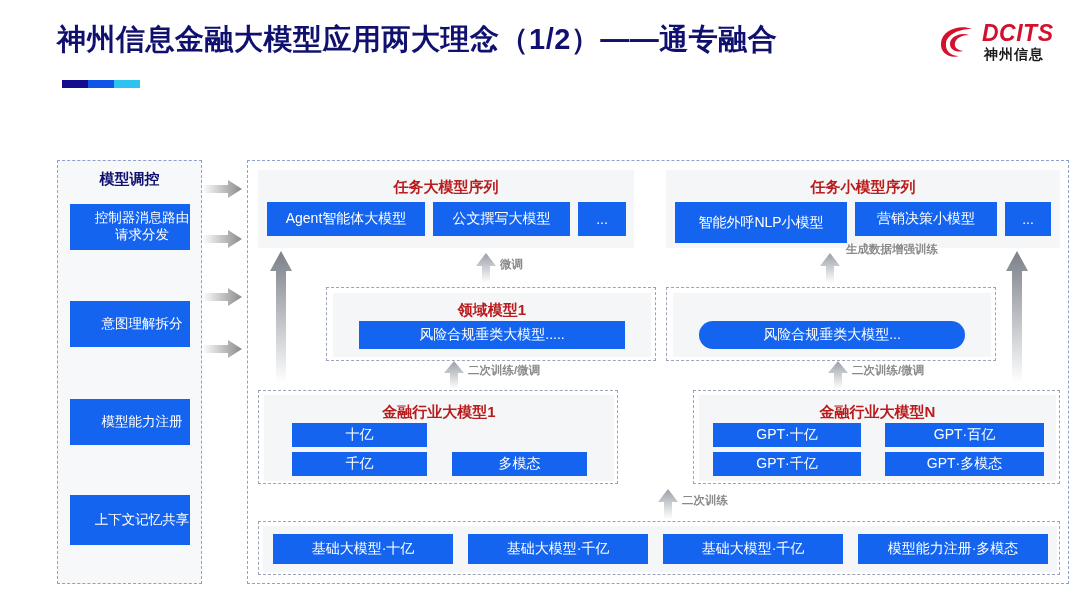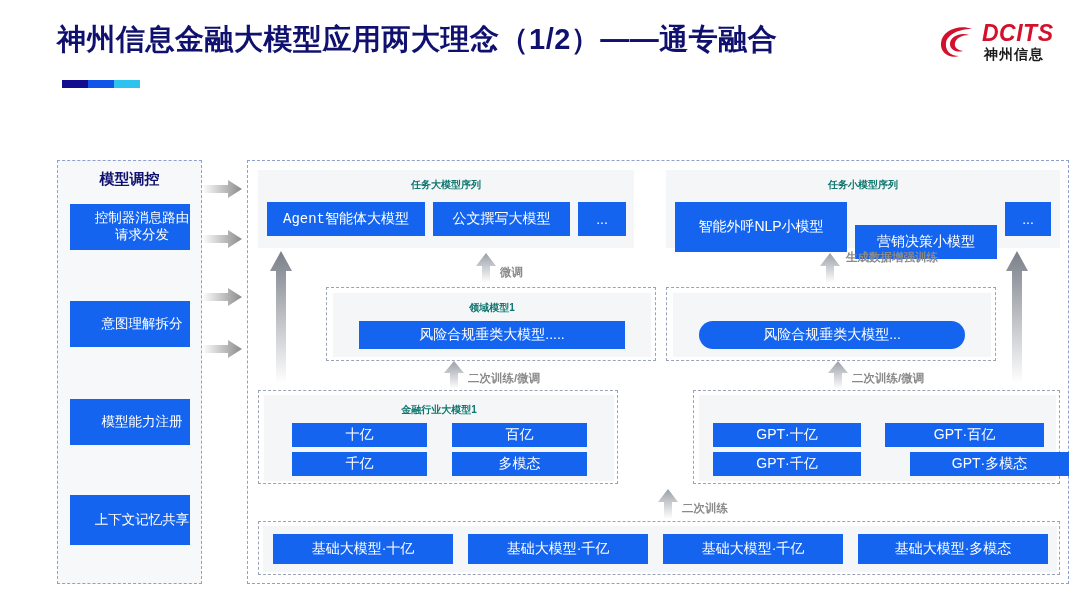--- a/index.html
+++ b/index.html
@@ -124,22 +124,22 @@
   
   .panel {
     position: absolute;
     background: #f5f6f8;
     box-sizing: border-box;
   }
   .panel-title {
     position: absolute;
     left: 0; right: 0; top: 8px;
     text-align: center;
-    font-size: 10px; font-weight: bold;
-    color: #0f766e;
+    font-size: 15px; font-weight: bold;
+    color: #b91c1c;
   }
   .bbox {
     position: absolute;
     background: #1464f0;
     color: #fff;
     display: flex; align-items: center; justify-content: center;
     font-size: 14px;
     text-align: center;
     box-sizing: border-box;
     white-space: nowrap;
@@ -156,21 +156,20 @@
   .v-arrow { position: absolute; }
   .v-arrow svg { display:block; width:100%; height:100%; }
 
   .arrow-label {
     position: absolute;
     font-size: 11.5px;
     font-weight: bold;
     color: #8a8a8a;
     white-space: nowrap;
     line-height: 1.15;
-    margin-top: 8px;
   }
   .arrow-label.center { text-align: center; }
 </style>
 </head>
 <body>
 
 <div class="slide">
 
   <div class="title">神州信息金融大模型应用两大理念（1/2）——通专融合</div>
 
@@ -243,70 +242,70 @@
       </linearGradient>
         </defs>
       <path d="M0 5 H26 V0 L40 9 L26 18 V13 H0 Z" fill="url(#hg4)"></path>
     </svg>
   </div>
 
   <div class="main-area">
 
     <div class="panel" style="left:10px; top:9px; width:376px; height:78px;">
       <div class="panel-title">任务大模型序列</div>
-      <div class="bbox" style="left:9px; top:32px; width:158px; height:34px;font-family:Liberation Mono, monospace;">Agent智能体大模型</div>
+      <div class="bbox" style="left:9px; top:32px; width:158px; height:34px;">Agent智能体大模型</div>
       <div class="bbox" style="left:175px; top:32px; width:137px; height:34px;">公文撰写大模型</div>
       <div class="bbox" style="left:320px; top:32px; width:48px; height:34px;">...</div>
     </div>
 
     <div class="panel" style="left:418px; top:9px; width:394px; height:78px;">
       <div class="panel-title">任务小模型序列</div>
-      <div class="bbox" style="left:9px; top:32px; width:172px; height:50px;">智能外呼NLP小模型</div>
-      <div class="bbox" style="left:189px; top:32px; width:142px; height:34px;margin-top:23px;">营销决策小模型</div>
+      <div class="bbox" style="left:9px; top:32px; width:172px; height:41px;">智能外呼NLP小模型</div>
+      <div class="bbox" style="left:189px; top:32px; width:142px; height:34px;">营销决策小模型</div>
       <div class="bbox" style="left:339px; top:32px; width:46px; height:34px;">...</div>
     </div>
 
     <div class="dash-frame" style="left:78px; top:126px; width:330px; height:74px;">
       <div class="panel" style="left:6px; top:5px; width:318px; height:64px;">
         <div class="panel-title">领域模型1</div>
         <div class="bbox" style="left:26px; top:28px; width:266px; height:28px;">风险合规垂类大模型.....</div>
       </div>
     </div>
 
     <div class="dash-frame" style="left:418px; top:126px; width:330px; height:74px;">
       <div class="panel" style="left:6px; top:5px; width:318px; height:64px;">
         <div class="bbox" style="left:26px; top:28px; width:266px; height:28px;border-radius:14px;">风险合规垂类大模型...</div>
       </div>
     </div>
 
     <div class="dash-frame" style="left:10px; top:229px; width:360px; height:94px;">
       <div class="panel" style="left:5px; top:4px; width:350px; height:86px;">
         <div class="panel-title">金融行业大模型1</div>
         <div class="bbox" style="left:28px; top:28px; width:135px; height:24px;">十亿</div>
-        <div class="bbox" style="left:188px; top:28px; width:135px; height:24px;">百亿</div>
         <div class="bbox" style="left:28px; top:57px; width:135px; height:24px;">千亿</div>
         <div class="bbox" style="left:188px; top:57px; width:135px; height:24px;">多模态</div>
       </div>
     </div>
 
     <div class="dash-frame" style="left:445px; top:229px; width:367px; height:94px;">
       <div class="panel" style="left:5px; top:4px; width:357px; height:86px;">
+        <div class="panel-title">金融行业大模型N</div>
         <div class="bbox" style="left:14px; top:28px; width:148px; height:24px;">GPT·十亿</div>
         <div class="bbox" style="left:186px; top:28px; width:159px; height:24px;">GPT·百亿</div>
         <div class="bbox" style="left:14px; top:57px; width:148px; height:24px;">GPT·千亿</div>
-        <div class="bbox" style="left:186px; top:57px; width:159px; height:24px;margin-left:25px;">GPT·多模态</div>
+        <div class="bbox" style="left:186px; top:57px; width:159px; height:24px;">GPT·多模态</div>
       </div>
     </div>
 
     <div class="dash-frame" style="left:10px; top:360px; width:802px; height:54px;">
       <div class="panel" style="left:4px; top:4px; width:794px; height:46px;">
         <div class="bbox" style="left:10px; top:8px; width:180px; height:30px;">基础大模型·十亿</div>
         <div class="bbox" style="left:205px; top:8px; width:180px; height:30px;">基础大模型·千亿</div>
         <div class="bbox" style="left:400px; top:8px; width:180px; height:30px;">基础大模型·千亿</div>
-        <div class="bbox" style="left:595px; top:8px; width:190px; height:30px;">基础大模型·多模态</div>
+        <div class="bbox" style="left:595px; top:8px; width:190px; height:30px;">模型能力注册·多模态</div>
       </div>
     </div>
 
     <div class="v-arrow" style="left:22px; top:90px; width:22px; height:132px;">
       <svg viewBox="0 0 22 132" preserveAspectRatio="none">
         <defs>
             <linearGradient id="vgA" x1="0" y1="1" x2="0" y2="0">
           <stop offset="0" stop-color="#ffffff"></stop>
               <stop offset="1" stop-color="#7b7f88"></stop>
         </linearGradient>

